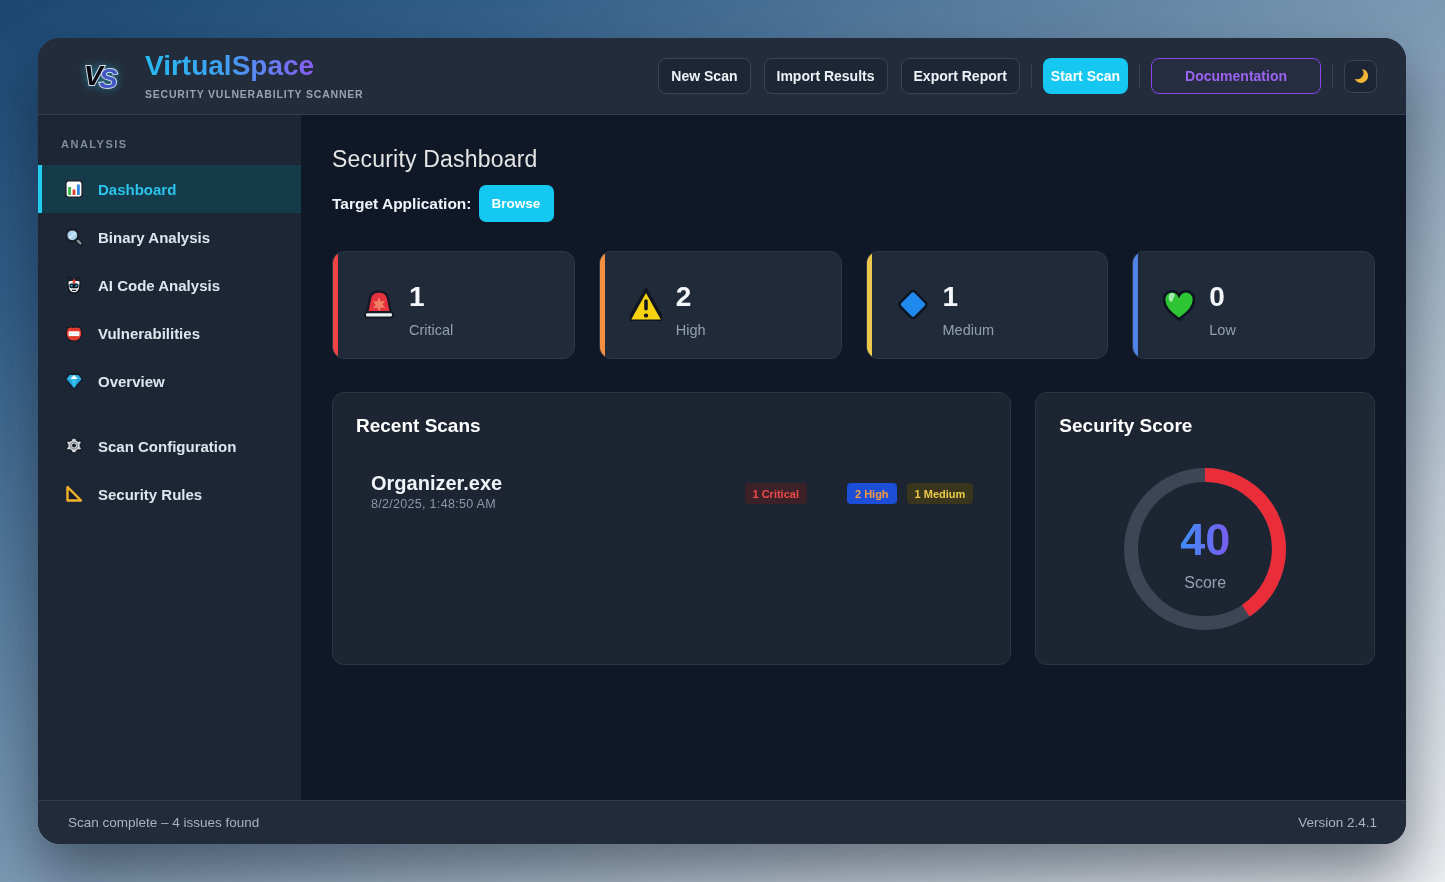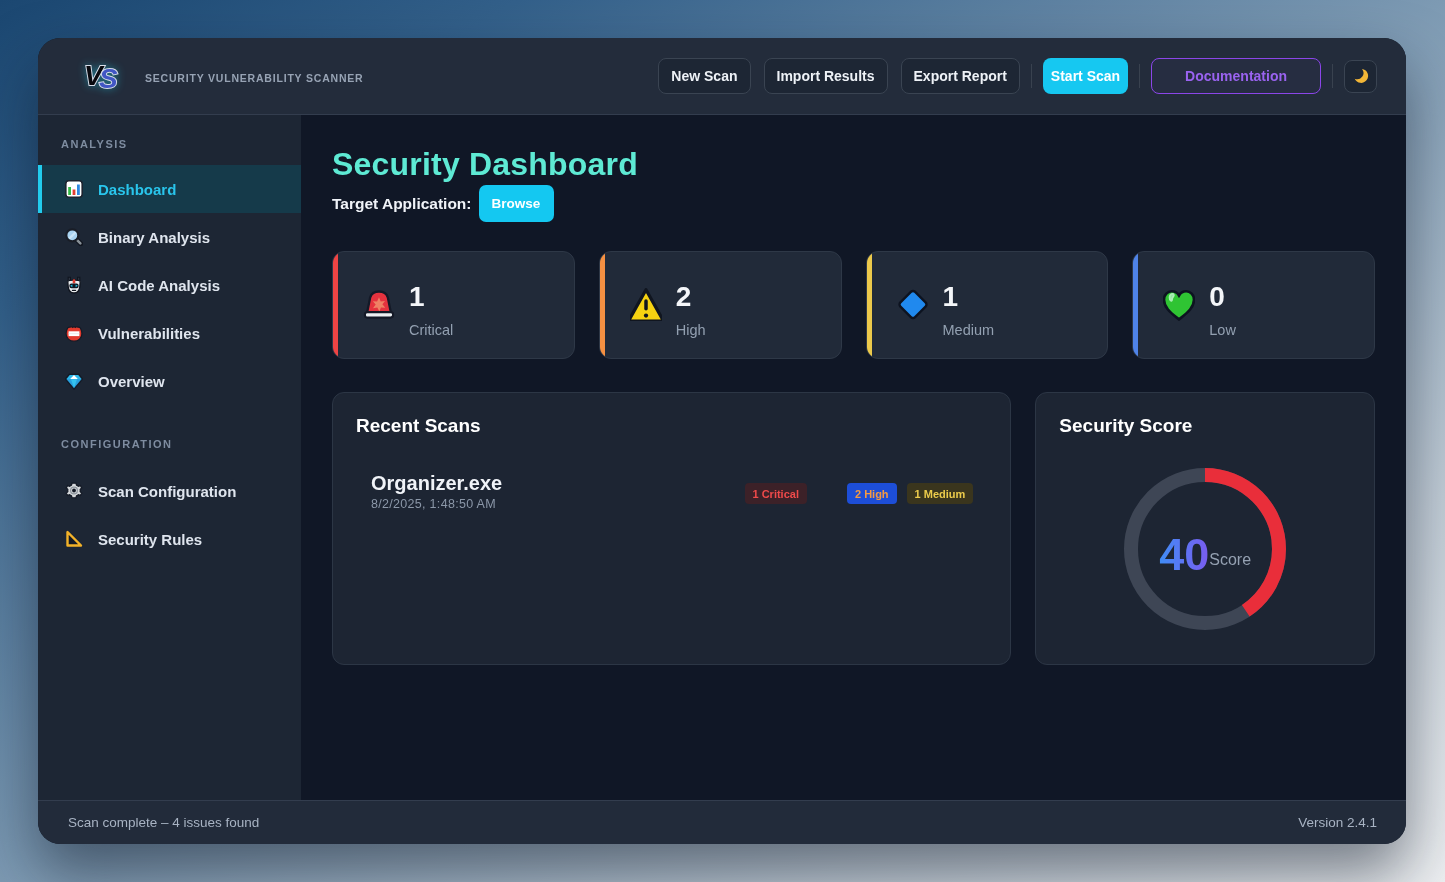--- a/index.html
+++ b/index.html
@@ -60,21 +60,21 @@
   height:48px; display:flex; align-items:center; font-size:15px; font-weight:700; color:#dfe5ee;
 }
 .sitem .sicon { width:18px; height:18px; margin-left:27px; margin-right:15px; flex:none; }
 .sitem.active {
   background:#153a4a; color:#29c5ec;
   border-left:4px solid #22ccee;
 }
 .sitem.active .sicon { margin-left:23px; }
 
 .main { position:absolute; left:263px; top:77px; right:0; bottom:44px; background:#101726; }
-h1 { position:absolute; left:31px; top:31px; font-size:32px; letter-spacing:.2px; color:#5eead4; font-weight:700; }
+h1 { position:absolute; left:31px; top:31px; font-size:23px; letter-spacing:.2px; color:#e5e5e5; font-weight:400; }
 .trow { position:absolute; left:31px; top:70px; display:flex; align-items:center; height:37px; }
 .tlabel { font-size:15.5px; font-weight:700; color:#f0f3f8; }
 .tinput {
   margin-left:16px; width:477px; height:37px; background:#19212f; border:1px solid #353f4f;
   border-radius:8px; display:flex; align-items:center; padding-left:17px;
   font-size:15px; color:#dde3ec; letter-spacing:.2px;
 }
 .browse {
   margin-left:7px; width:75px; height:37px; background:#14c8f1; border-radius:7px;
   display:flex; align-items:center; justify-content:center; color:#fff;
@@ -100,40 +100,41 @@
 .ptitle { position:absolute; left:23px; top:22px; font-size:19px; font-weight:700; color:#fff; }
 .scanname { position:absolute; left:38px; top:79px; font-size:20px; font-weight:700; color:#f0f3f8; }
 .scandate { position:absolute; left:38px; top:104px; font-size:12.5px; color:#8b97a8; letter-spacing:.3px; }
 .tags { position:absolute; right:37px; top:90px; display:flex; }
 .tag { height:21px; border-radius:4px; font-size:11px; font-weight:700; display:flex; align-items:center; padding:0 8px; margin-left:10px; }
 .tag.crit { background:#3c2128; color:#ef4a4a; }
 .tag.high { background:#1d4ed8; color:#f59a42;margin-left:40px; }
 .tag.med  { background:#3a351d; color:#eccb4b; }
 
 .gauge { position:absolute; left:50%; top:75px; transform:translate(-50%,0); width:162px; height:162px; }
-.gtext { position:absolute; left:0; right:0; top:0; bottom:0; display:flex; flex-direction:row; align-items:center; justify-content:center; padding-top:10px; }
+.gtext { position:absolute; left:0; right:0; top:0; bottom:0; display:flex; flex-direction:column; align-items:center; justify-content:center; padding-top:10px; }
 .gnum {
   font-size:45px; font-weight:700; line-height:1;
   background:linear-gradient(90deg,#3f8df5 0%,#7a5cf0 100%);
   -webkit-background-clip:text; background-clip:text; color:transparent;
 }
 .gscore { font-size:16px; color:#95a1b2; margin-top:12px; }
 </style>
 </head>
 <body>
 <div class="window">
 
   <div class="header">
     <svg class="logo" viewBox="0 0 38 40">
       <g transform="translate(4,1)">
         <text x="-1" y="27" font-family="Liberation Sans" font-size="28" font-weight="700" font-style="italic" fill="#08090e" stroke="#d8deea" stroke-width="1.9" paint-order="stroke">V</text>
         <text x="14" y="30" font-family="Liberation Sans" font-size="28" font-weight="700" font-style="italic" fill="#4156c4" stroke="#d8deea" stroke-width="1.9" paint-order="stroke">S</text>
       </g>
     </svg>
     <div class="titles">
+      <div class="apptitle">VirtualSpace</div>
       <div class="appsub">SECURITY VULNERABILITY SCANNER</div>
     </div>
     <div class="hbtns">
       <div class="btn" style="margin-left:0">New Scan</div>
       <div class="btn">Import Results</div>
       <div class="btn">Export Report</div>
       <div class="vdiv"></div>
       <div class="btn cyan">Start Scan</div>
       <div class="vdiv"></div>
       <div class="btn doc">Documentation</div>
@@ -191,21 +192,20 @@
     <div class="sitem">
       <svg class="sicon" viewBox="0 0 18 18">
         <path d="M4.4 2.2 L13.6 2.2 L17.4 6.9 L9 16.9 L0.6 6.9 Z" fill="#2bb7ea" stroke="#141a26" stroke-width="1.5" stroke-linejoin="round"></path>
         <path d="M9 2.9 L12.8 6.9 L5.2 6.9 Z" fill="#fff"></path>
         <path d="M1.3 6.9 L16.7 6.9 L9 16.2 Z" fill="#2795d8" opacity=".65"></path>
         <path d="M6 7.3 L12 7.3 L9 15.7 Z" fill="#35c3ef"></path>
       </svg>
       Overview
     </div>
     </div>
-    <div class="sglabel lc">CONFIGURATION</div>
     <div class="sitems s2">
     <div class="sitem">
       <svg class="sicon" viewBox="0 0 18 18">
         <path d="M9 1.2 L11 1.2 L11.6 3.2 A6 6 0 0 1 13.4 4.2 L15.4 3.6 L16.8 5.8 L15.2 7.4 A6 6 0 0 1 15.2 9.6 L16.8 11.2 L15.4 13.4 L13.4 12.8 A6 6 0 0 1 11.6 13.8 L11 15.8 L7 15.8 L6.4 13.8 A6 6 0 0 1 4.6 12.8 L2.6 13.4 L1.2 11.2 L2.8 9.6 A6 6 0 0 1 2.8 7.4 L1.2 5.8 L2.6 3.6 L4.6 4.2 A6 6 0 0 1 6.4 3.2 L7 1.2 Z" fill="#d4d7da" stroke="#141a26" stroke-width="1.3"></path>
         <circle cx="9" cy="8.5" r="3.4" fill="#d4d7da" stroke="#8e969e" stroke-width="1.2"></circle>
         <circle cx="9" cy="8.5" r="1.9" fill="#141a26"></circle>
       </svg>
       Scan Configuration
     </div>
     <div class="sitem">

